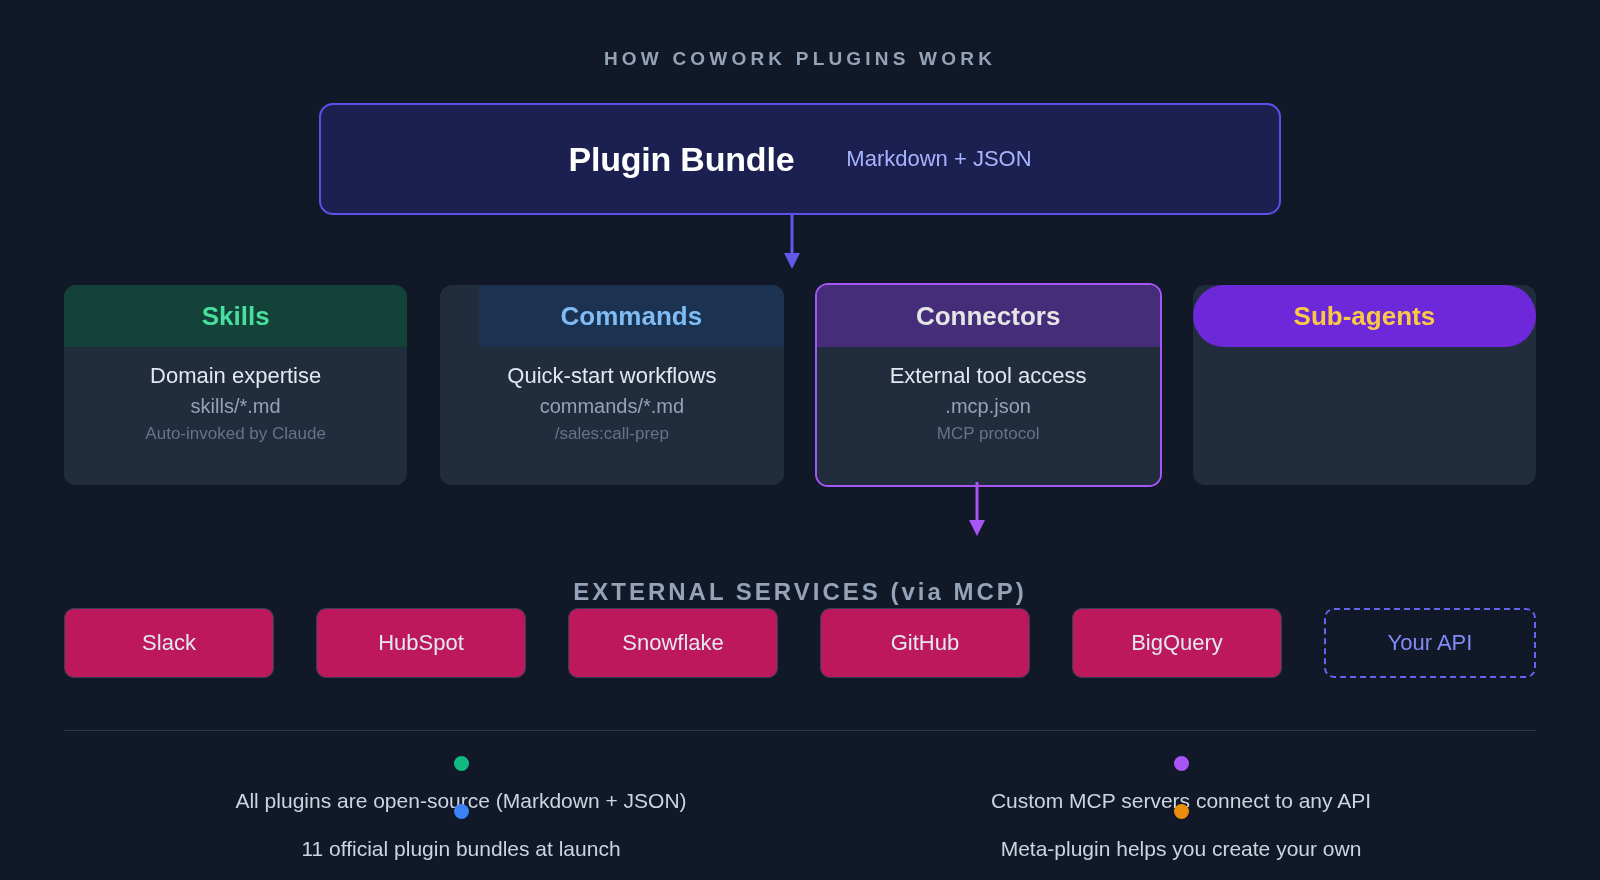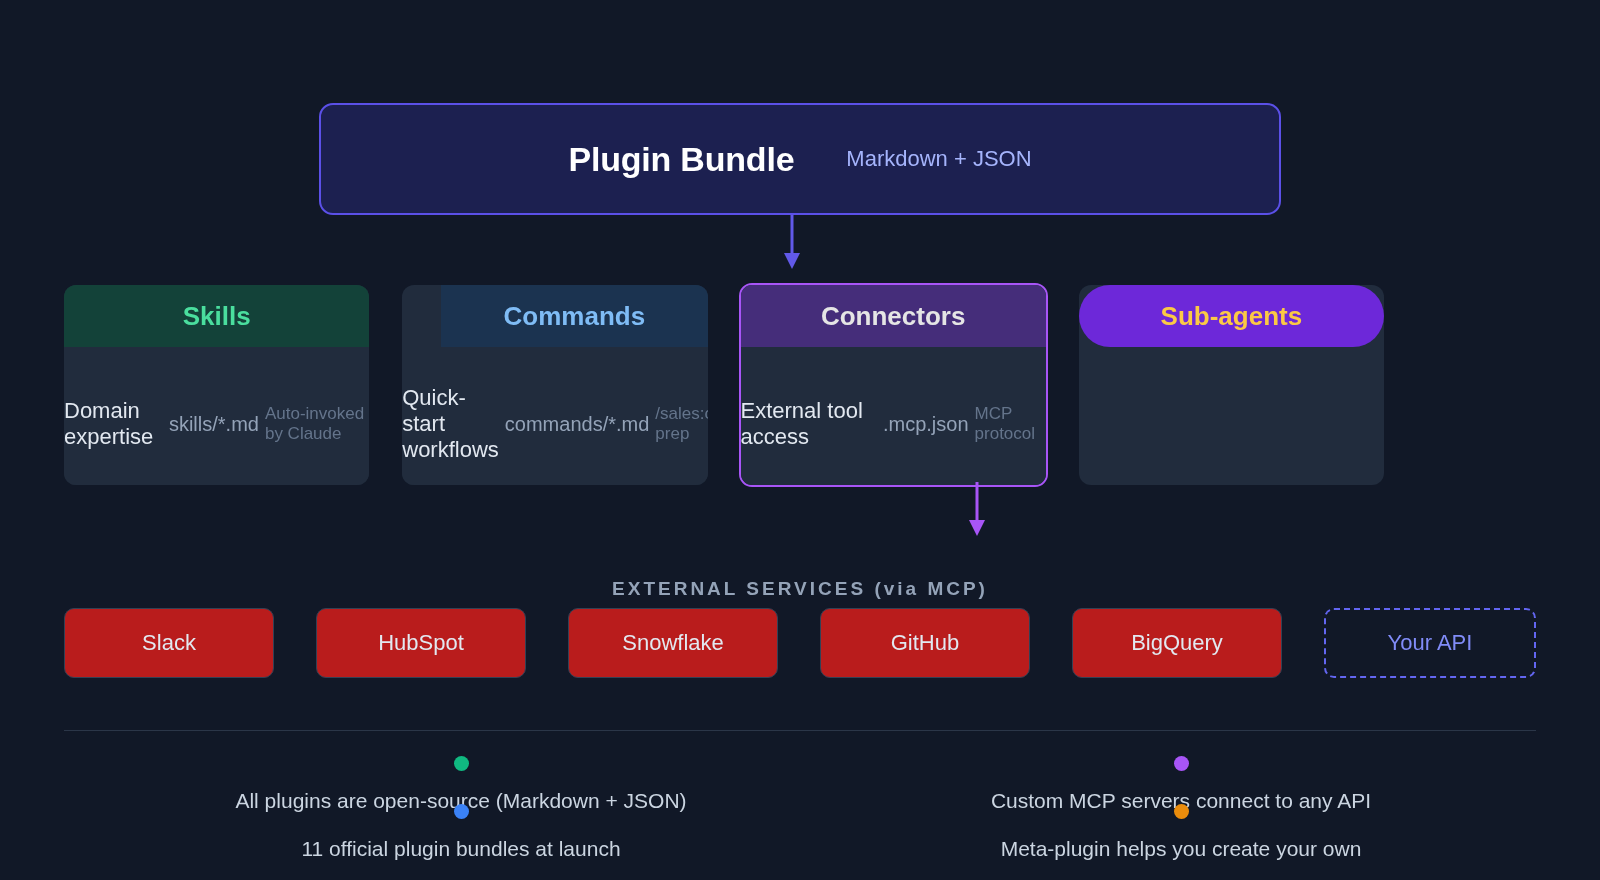--- a/index.html
+++ b/index.html
@@ -24,21 +24,21 @@
     position: absolute;
     left: 0;
     width: 1600px;
     text-align: center;
     font-size: 19px;
     font-weight: 700;
     letter-spacing: 4.2px;
     color: #94a3b8;
   }
   #kicker-top { top: 48px; }
-  #kicker-services { top: 578px; font-size: 19px; letter-spacing: 3.0px; text-align: center; }
+  #kicker-services { top: 578px; font-size: 24px; letter-spacing: 3.0px; text-align: center; }
 
   
   #bundle {
     position: absolute;
     left: 319px;
     top: 103px;
     width: 962px;
     height: 112px;
     background: #1c2050;
     border: 2px solid #5b50e8;
@@ -63,21 +63,21 @@
   
   .arrow { position: absolute; }
   #arrow-bundle-cards { left: 780px; top: 215px; }
   #arrow-connectors-services { left: 965px; top: 482px; }
 
   
   #cards {
     position: absolute;
     left: 64px;
     top: 285px;
-    width: 1320px;
+    width: 1472px;
     height: 200px;
     display: flex;
     gap: 33px;
   }
   .card {
     flex: 1 1 0;
     background: #212c3d;
     border-radius: 12px;
     overflow: hidden;
     display: flex;
@@ -93,21 +93,21 @@
     display: flex;
     align-items: center;
     justify-content: center;
     font-size: 26px;
     font-weight: 700;
   }
   .card-body {
     flex: 1;
     background: #212c3d;
     display: flex;
-    flex-direction: row;
+    flex-direction: column;
     align-items: center;
     padding-top: 16px;
     gap: 6px;
   }
   .card-desc {
     font-size: 22px;
     color: #e2e8f0;
     font-weight: 400;
   }
   .card-path {
@@ -124,21 +124,21 @@
     position: absolute;
     left: 64px;
     top: 608px;
     width: 1472px;
     height: 70px;
     display: flex;
     gap: 42px;
   }
   .chip {
     flex: 1 1 0;
-    background: #b91c1c;
+    background: #be185d;
     border: 1px solid #334155;
     border-radius: 10px;
     display: flex;
     align-items: center;
     justify-content: center;
     font-size: 22px;
     color: #e2e8f0;
   }
   .chip.dashed {
     background: transparent;
@@ -182,20 +182,21 @@
   .legend-text {
     font-size: 21px;
     color: #cbd5e1;
   }
 </style>
 </head>
 <body>
 
 <div id="root">
 
+  <div class="kicker" id="kicker-top">HOW COWORK PLUGINS WORK</div>
 
   <div id="bundle">
     <span id="bundle-title">Plugin Bundle</span>
     <span id="bundle-subtitle">Markdown + JSON</span>
   </div>
 
   <svg class="arrow" id="arrow-bundle-cards" width="24" height="56">
     <line x1="12" y1="0" x2="12" y2="40" stroke="#6159e8" stroke-width="3"></line>
     <polygon points="12,54 4,38 20,38" fill="#6159e8"></polygon>
   </svg>

